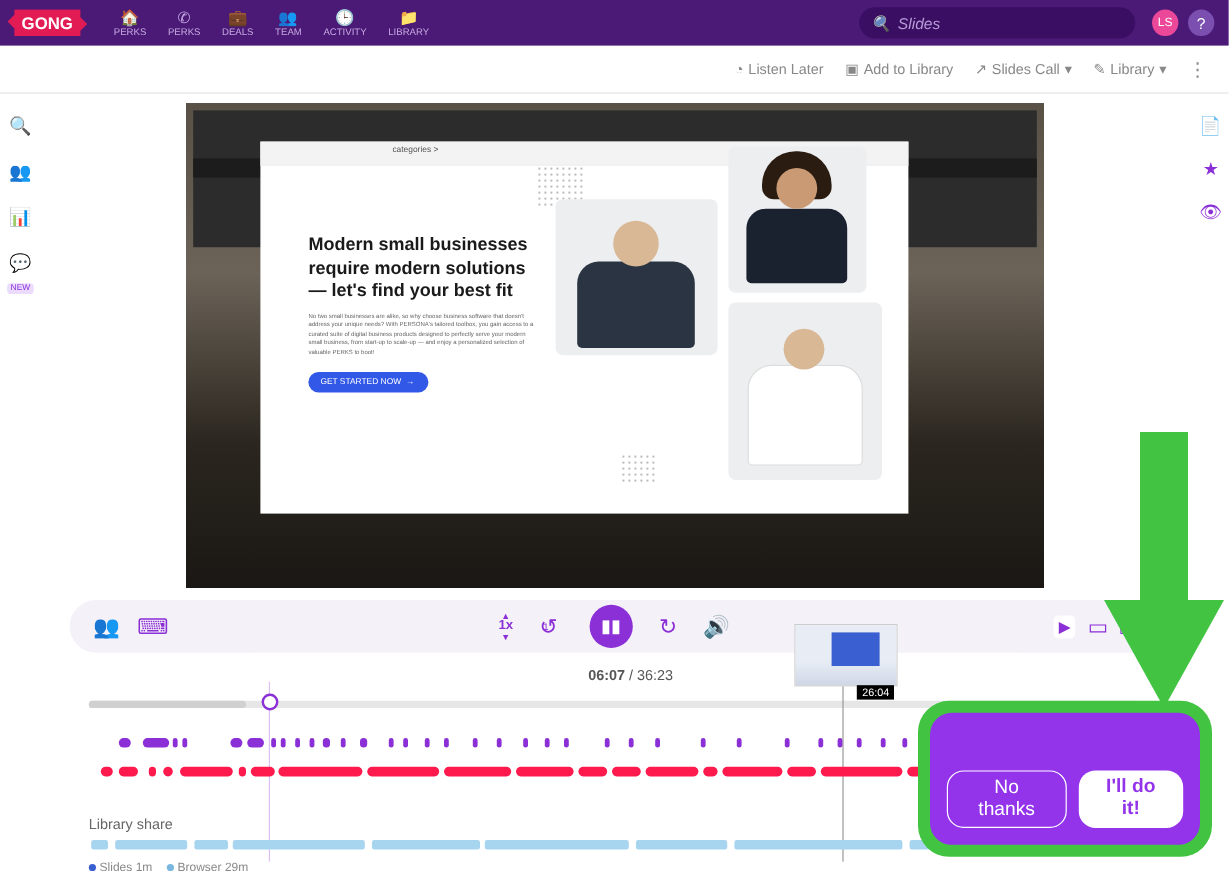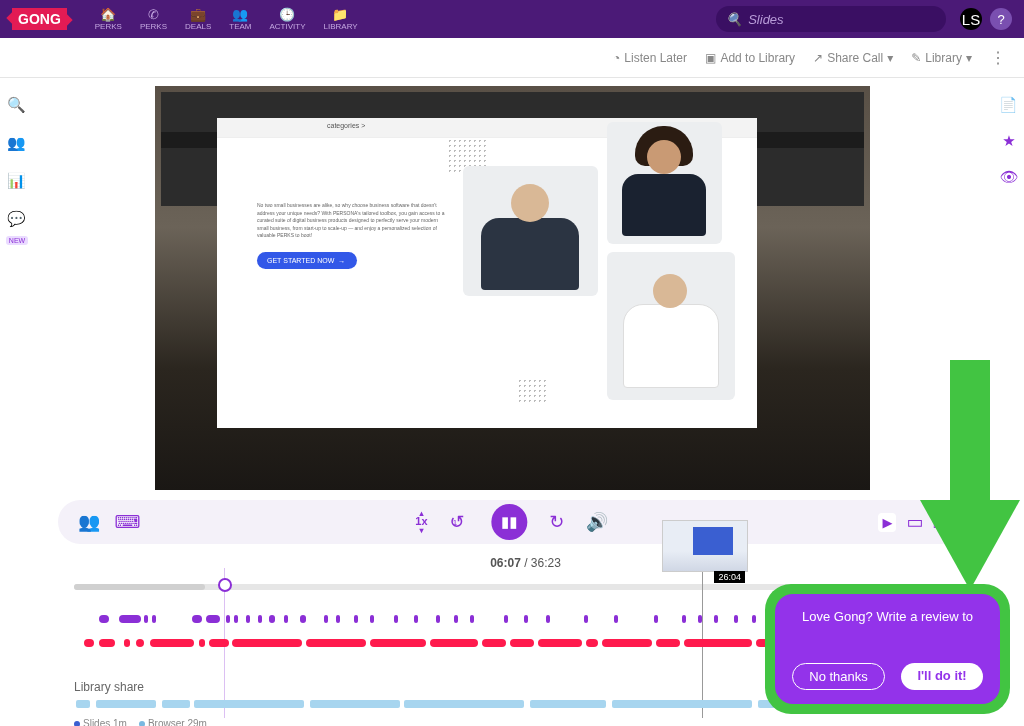--- a/index.html
+++ b/index.html
@@ -9,21 +9,21 @@
   .topnav { background: #4b1a77; height: 38px; display: flex; align-items: center; padding: 0 12px; color: #fff; }
   .logo { background: #e31b54; color: #fff; font-weight: 900; font-size: 14px; padding: 3px 6px; border-radius: 0; position: relative; }
   .logo::before, .logo::after { content: ""; position: absolute; width: 8px; height: 8px; background: #e31b54; transform: rotate(45deg); }
   .logo::before { left: -4px; top: 6px; }
   .logo::after { right: -4px; bottom: 6px; }
   .nav-items { display: flex; gap: 18px; margin-left: 28px; }
   .nav-item { display: flex; flex-direction: column; align-items: center; font-size: 8px; color: #c4a7e0; cursor: pointer; }
   .nav-item span.icon { width: 14px; height: 14px; display: inline-flex; align-items: center; justify-content: center; font-size: 13px; }
   .nav-spacer { flex: 1; }
   .search { background: #3a0f63; border-radius: 14px; height: 26px; width: 230px; display: flex; align-items: center; padding: 0 10px; color: #b89cd8; font-style: italic; font-size: 13px; gap: 6px; }
-  .avatar { width: 22px; height: 22px; border-radius: 50%; background: #000000; margin-left: 14px; display: flex; align-items: center; justify-content: center; font-size: 15px; color: #fff; }
+  .avatar { width: 22px; height: 22px; border-radius: 50%; background: #ec4899; margin-left: 14px; display: flex; align-items: center; justify-content: center; font-size: 10px; color: #fff; }
   .help { width: 22px; height: 22px; border-radius: 50%; background: #7a4fb0; margin-left: 8px; display: flex; align-items: center; justify-content: center; font-size: 13px; color: #fff; }
 
   
   .subheader { height: 40px; border-bottom: 1px solid #e5e5e5; display: flex; align-items: center; padding: 0 18px; gap: 14px; font-size: 12px; color: #777; }
   .subheader .date-area { flex: 0 0 480px; display: flex; justify-content: flex-end; align-items: center; gap: 6px; font-weight: 600; color: #666; }
   .subheader .right-actions { margin-left: auto; display: flex; gap: 18px; align-items: center; }
   .subheader .action { display: flex; align-items: center; gap: 4px; color: #888; cursor: pointer; }
   .subheader .dots { font-size: 16px; color: #888; cursor: pointer; }
 
   
@@ -107,21 +107,21 @@
 
   
   .big-arrow { position: absolute; left: 920px; top: 360px; pointer-events: none; }
   .big-arrow svg { width: 100px; height: 230px; }
 
   
   .popup-wrap { position: absolute; left: 765px; top: 584px; width: 245px; height: 130px; background: #42c442; border-radius: 26px; padding: 10px; }
   .popup { width: 100%; height: 100%; background: #9333ea; border-radius: 18px; padding: 14px 14px; color: #fff; text-align: center; display: flex; flex-direction: column; justify-content: space-between; }
   .popup-text { font-size: 13px; line-height: 1.4; }
   .popup-buttons { display: flex; justify-content: space-around; gap: 10px; }
-  .popup-btn { border-radius: 14px; padding: 5px 16px; font-size: 13px; cursor: pointer; }
+  .popup-btn { border-radius: 14px; padding: 5px 16px; font-size: 16px; cursor: pointer; }
   .btn-no { border: 1px solid #fff; color: #fff; background: transparent; }
   .btn-yes { background: #fff; color: #9333ea; font-weight: 700; }
 
   .info-icon { width: 14px; height: 14px; background: #aaa; border-radius: 50%; color: #fff; font-size: 10px; display: inline-flex; align-items: center; justify-content: center; }
 </style>
 </head>
 <body>
 
 <div class="topnav">
   <div class="logo">GONG</div>
@@ -165,21 +165,21 @@
     <div class="action">
         <span>◔</span>
         <span>Listen Later</span>
       </div>
     <div class="action">
         <span>▣</span>
         <span>Add to Library</span>
       </div>
     <div class="action">
         <span>↗</span>
-        <span>Share Call</span>
+        <span>Slides Call</span>
         <span>▾</span>
       </div>
     <div class="action">
         <span>✎</span>
         <span>Library</span>
         <span>▾</span>
       </div>
     <div class="dots">⋮</div>
   </div>
 </div>
@@ -204,20 +204,21 @@
         <div class="browser-stripe"></div>
       </div>
     <div class="site">
       <div class="site-top">
           <span class="site-cat">categories &gt;</span>
         </div>
       <div class="dots-deco" style="left:230px;top:20px;"></div>
       <div class="dots-deco" style="left:400px;top:240px;"></div>
       <div class="dots-deco" style="left:300px;top:260px;width:30px;height:24px;"></div>
       <div class="site-text-block">
+        <div class="site-headline">Modern small businesses require modern solutions — let's find your best fit</div>
         <div class="site-body">No two small businesses are alike, so why choose business software that doesn't address your unique needs? With PERSONA's tailored toolbox, you gain access to a curated suite of digital business products designed to perfectly serve your modern small business, from start-up to scale-up — and enjoy a personalized selection of valuable PERKS to boot!</div>
         <div class="site-cta">
             <span>GET STARTED NOW</span>
             <span>→</span>
           </div>
       </div>
       <div class="person-card p1">
           <div class="body-shape"></div>
           <div class="head"></div>
         </div>
@@ -361,20 +362,19 @@
 <div class="big-arrow">
   <svg viewBox="0 0 100 230">
     <rect x="30" y="0" width="40" height="150" fill="#42c442"></rect>
     <polygon points="0,140 50,230 100,140" fill="#42c442"></polygon>
   </svg>
 </div>
 
 <div class="popup-wrap">
   <div class="popup">
     <div class="popup-text">
-      <div>Love Gong? Write a review to</div>
     </div>
     <div class="popup-buttons">
       <div class="popup-btn btn-no">No thanks</div>
       <div class="popup-btn btn-yes">I'll do it!</div>
     </div>
   </div>
 </div>
 
 </body></html>

